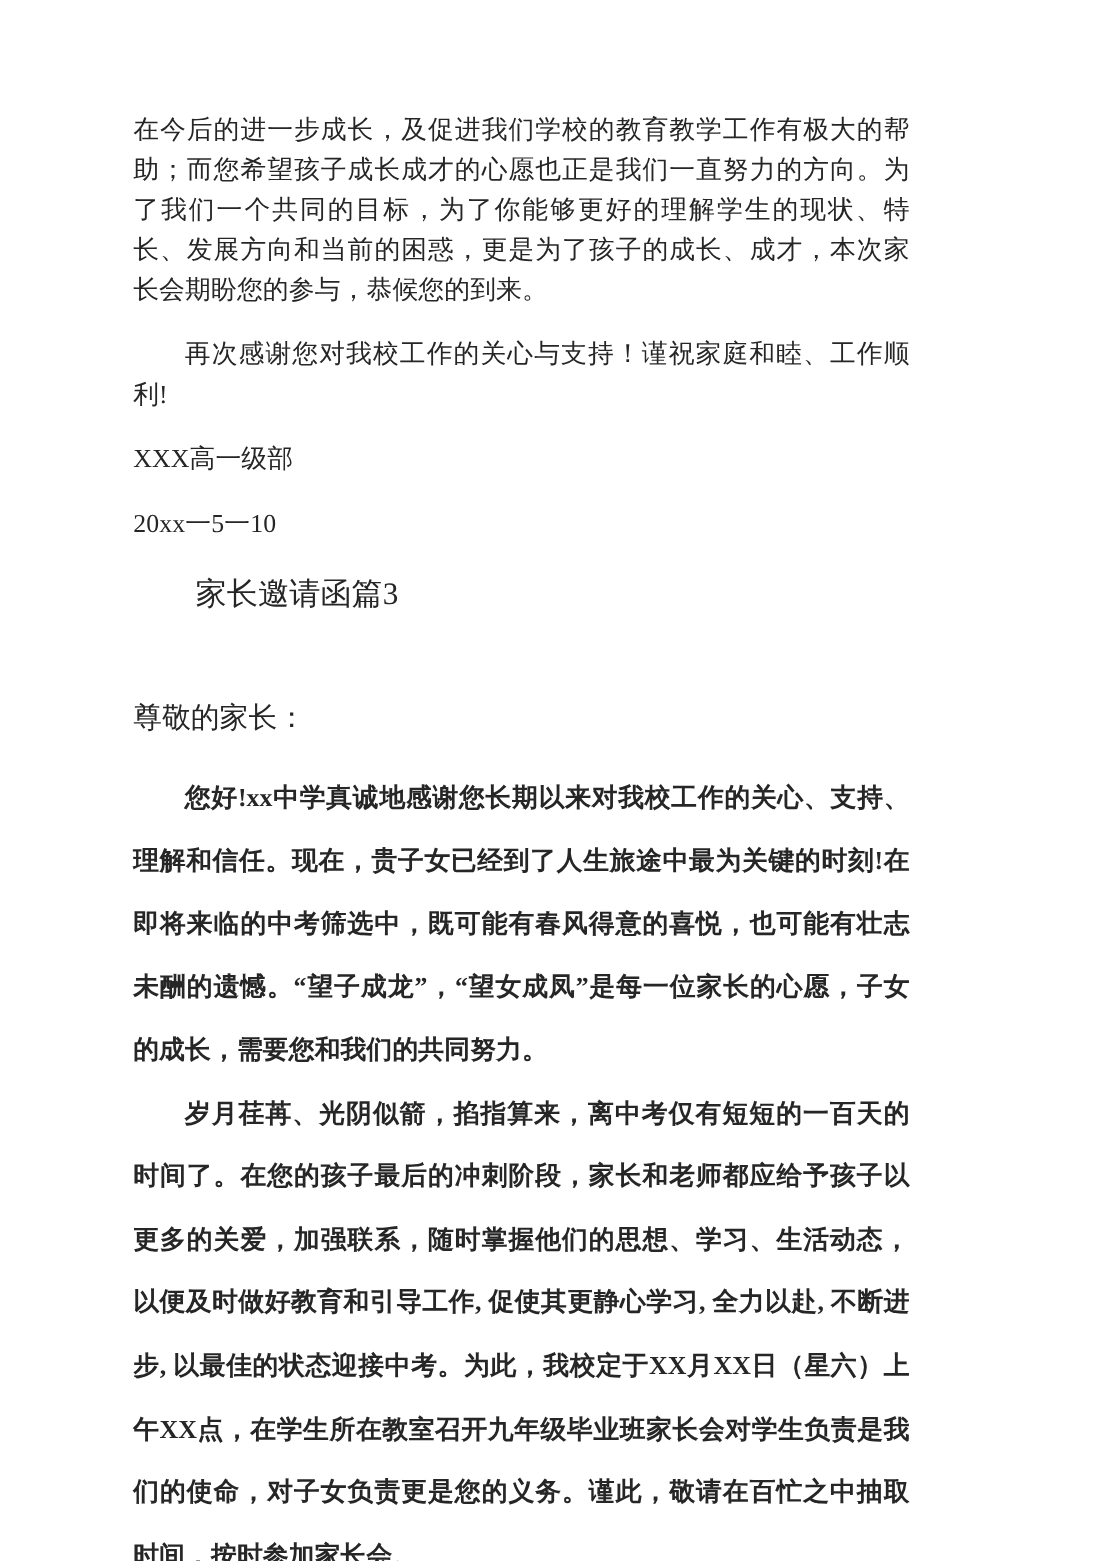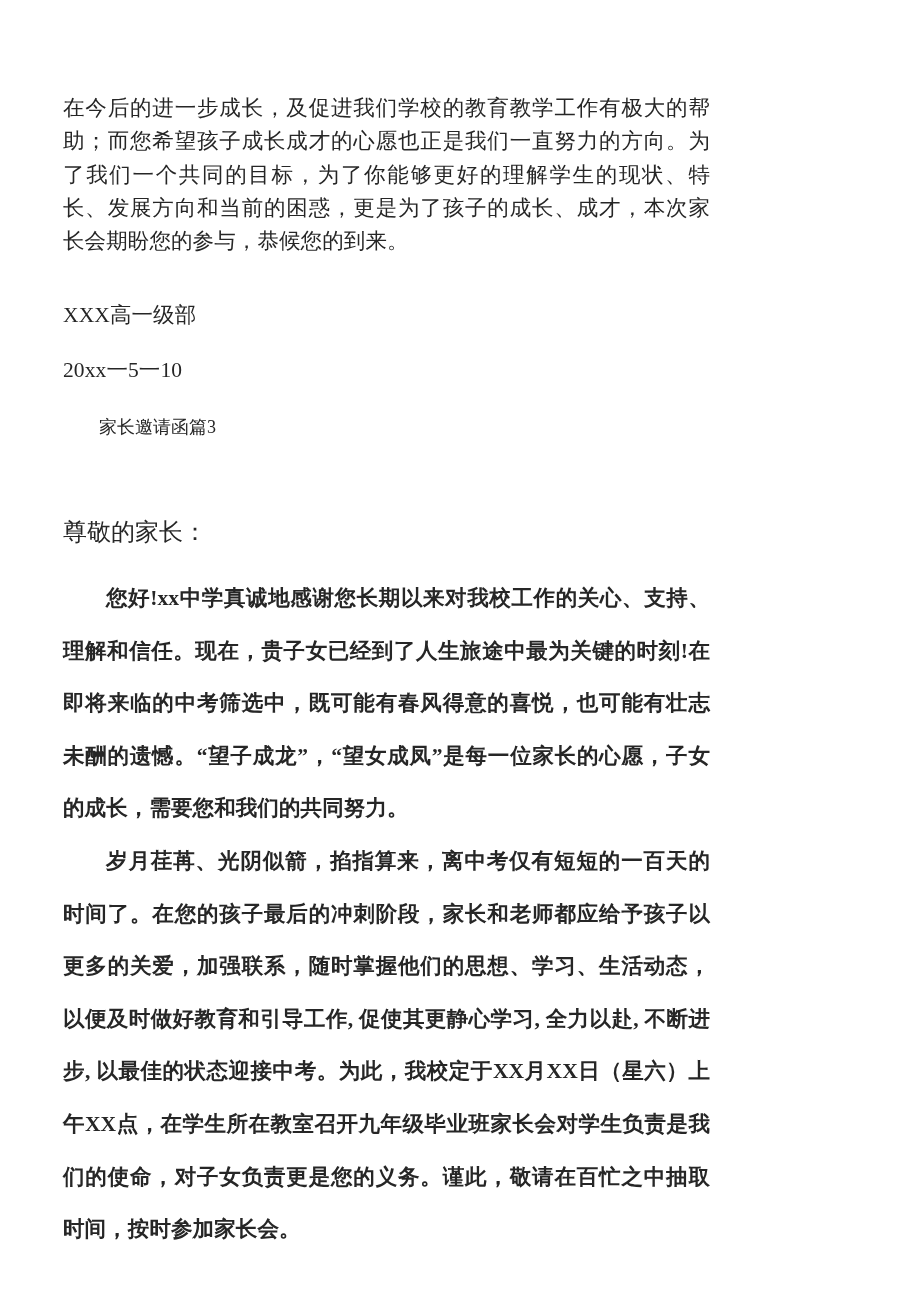--- a/index.html
+++ b/index.html
@@ -14,21 +14,21 @@
     font-family: "Liberation Serif", "DejaVu Serif", serif;
     color: #262626;
     -webkit-font-smoothing: antialiased;
   }
 
   .page {
     position: relative;
     width: 920px;
     height: 1301px;
     box-sizing: border-box;
-    padding: 92px 140px 0 63px;
+    padding: 92px 140px 0 111px;
     background: #ffffff;
   }
 
   .doc-body {
     width: 647px;
   }
 
   
   .sec-tight p,
   .sec-tight .line {
@@ -68,38 +68,39 @@
 
   .salute {
     margin: 0;
     font-size: 24px;
     line-height: 33px;
     text-align: left;
   }
 
   .heading {
     margin: 0;
-    font-size: 18px;
+    font-size: 26px;
     line-height: 33px;
     text-align: left;
     text-indent: 2em;
   }
 </style>
 </head>
 <body>
 
 <div class="page">
   <div class="doc-body">
 
     <div class="sec-tight">
 
       <p class="para-justify">在今后的进一步成长，及促进我们学校的教育教学工作有极大的帮助；而您希望孩子成长成才的心愿也正是我们一直努力的方向。为了我们一个共同的目标，为了你能够更好的理解学生的现状、特长、发展方向和当前的困惑，更是为了孩子的成长、成才，本次家长会期盼您的参与，恭候您的到来。</p>
 
       <div class="gap-line"></div>
 
+      <p class="para-indent">再次感谢您对我校工作的关心与支持！谨祝家庭和睦、工作顺利!</p>
 
       <div class="gap-sig"></div>
 
       <p class="line">XXX高一级部</p>
 
       <div class="gap-line"></div>
 
       <p class="line">20xx一5一10</p>
     </div>
 

